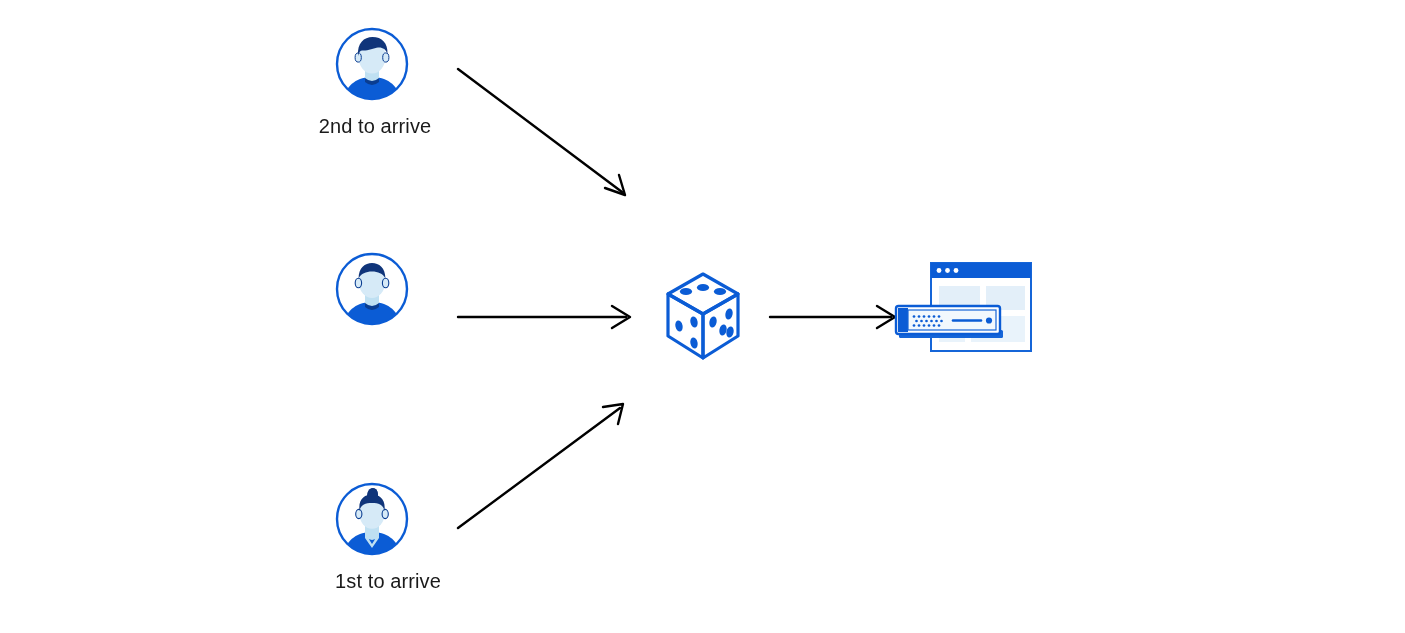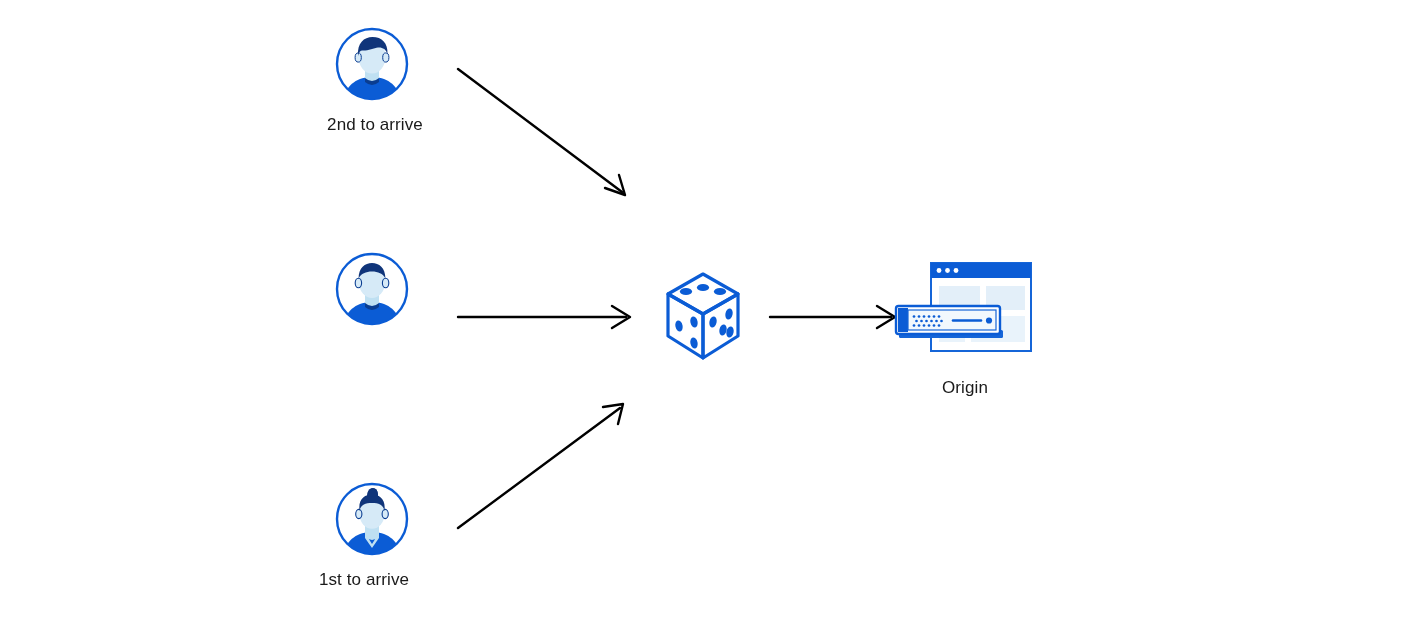--- a/index.html
+++ b/index.html
@@ -18,21 +18,21 @@
     overflow: hidden;
   }
   .node {
     position: absolute;
   }
   .node-label {
     position: absolute;
     width: 240px;
     text-align: center;
     font-family: "Liberation Sans", sans-serif;
-    font-size: 17px;
+    font-size: 20px;
     color: #1a1a1a;
     letter-spacing: 0.1px;
     white-space: nowrap;
   }
   .avatar-wrap {
     position: absolute;
     width: 76px;
     height: 76px;
   }
   .icon-svg {
@@ -142,21 +142,21 @@
         <ellipse cx="24.8" cy="33" rx="3.1" ry="4.6" fill="#d6eaf7" stroke="#0a3d91" stroke-width="1.1"></ellipse>
         <ellipse cx="51.2" cy="33" rx="3.1" ry="4.6" fill="#d6eaf7" stroke="#0a3d91" stroke-width="1.1"></ellipse>
 
         <path d="M25.5 30 C24 17.5 31 13.5 38 13.5 C45 13.5 52 17.5 50.5 30
                  C49.5 24 45 22 38 22 C31 22 26.5 24 25.5 30 Z" fill="#10357a"></path>
         <path d="M33 15 C33 9.5 36 7.5 38.8 7.5 C41.8 7.5 44.5 9.8 44 15 Z" fill="#10357a"></path>
         <circle cx="38.8" cy="11.5" r="4.6" fill="#10357a"></circle>
       </g>
     </svg>
   </div>
-  <div class="node-label" style="left:244px; top:570px;">1st to arrive</div>
+  <div class="node-label" style="left:268px; top:570px;">1st to arrive</div>
 
   <div class="node" style="left:662px; top:270px;">
     <svg class="icon-svg" width="82" height="94" viewBox="0 0 82 94" xmlns="http://www.w3.org/2000/svg">
       <g fill="none" stroke="#0b5cd5" stroke-width="3.2" stroke-linejoin="round" stroke-linecap="round">
 
         <path d="M41 4 L76 24 L41 44 L6 24 Z"></path>
 
         <path d="M6 24 L6 66 L41 88 L41 44 Z"></path>
 
         <path d="M76 24 L76 66 L41 88 L41 44 Z"></path>
@@ -232,15 +232,14 @@
           <circle cx="41" cy="67.5" r="1.35"></circle>
             <circle cx="46" cy="67.5" r="1.35"></circle>
         </g>
 
         <line x1="60" y1="62.5" x2="88" y2="62.5" stroke="#0b5cd5" stroke-width="2.6" stroke-linecap="round"></line>
 
         <circle cx="96" cy="62.5" r="3.1" fill="#0b5cd5"></circle>
       </g>
     </svg>
   </div>
-  <div class="node-label" style="left:845px; top:378px;">Origin</div>
 
 </div>
 
 </body></html>

